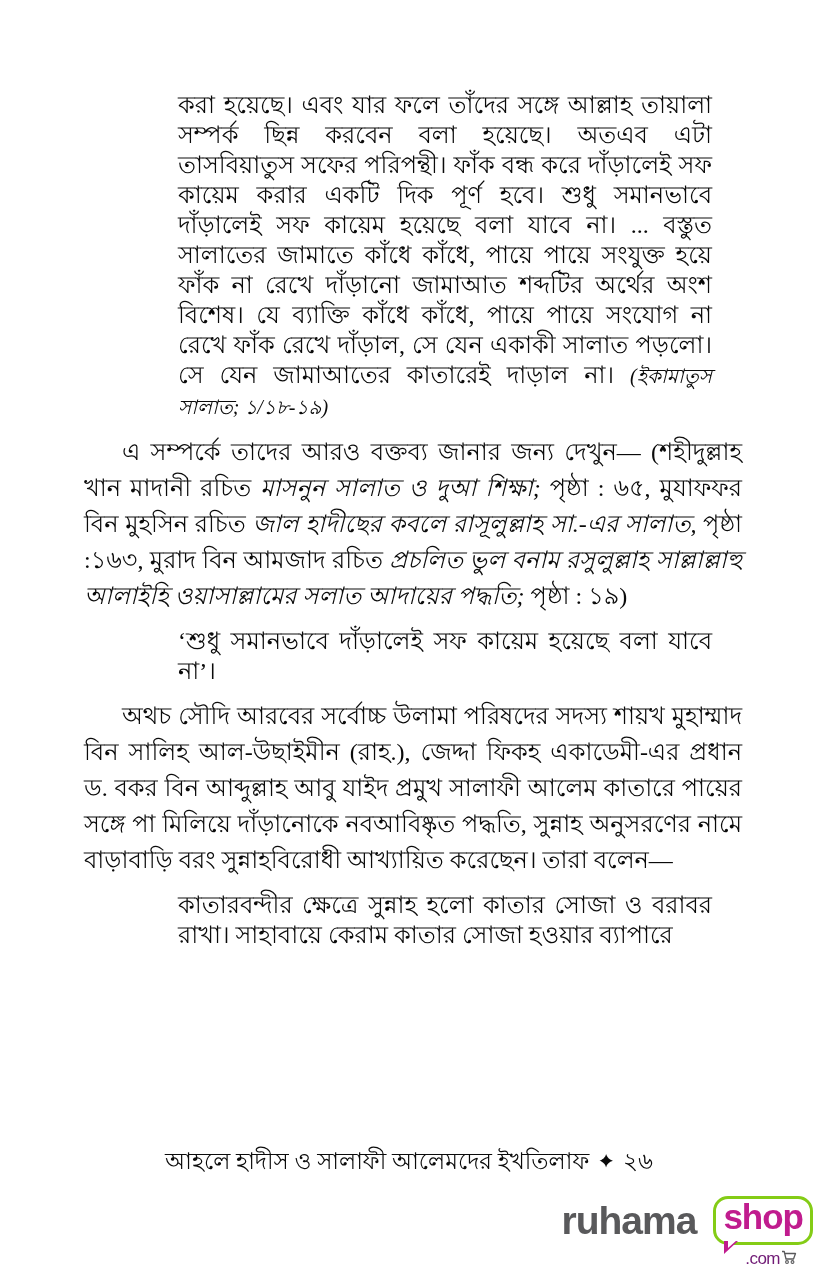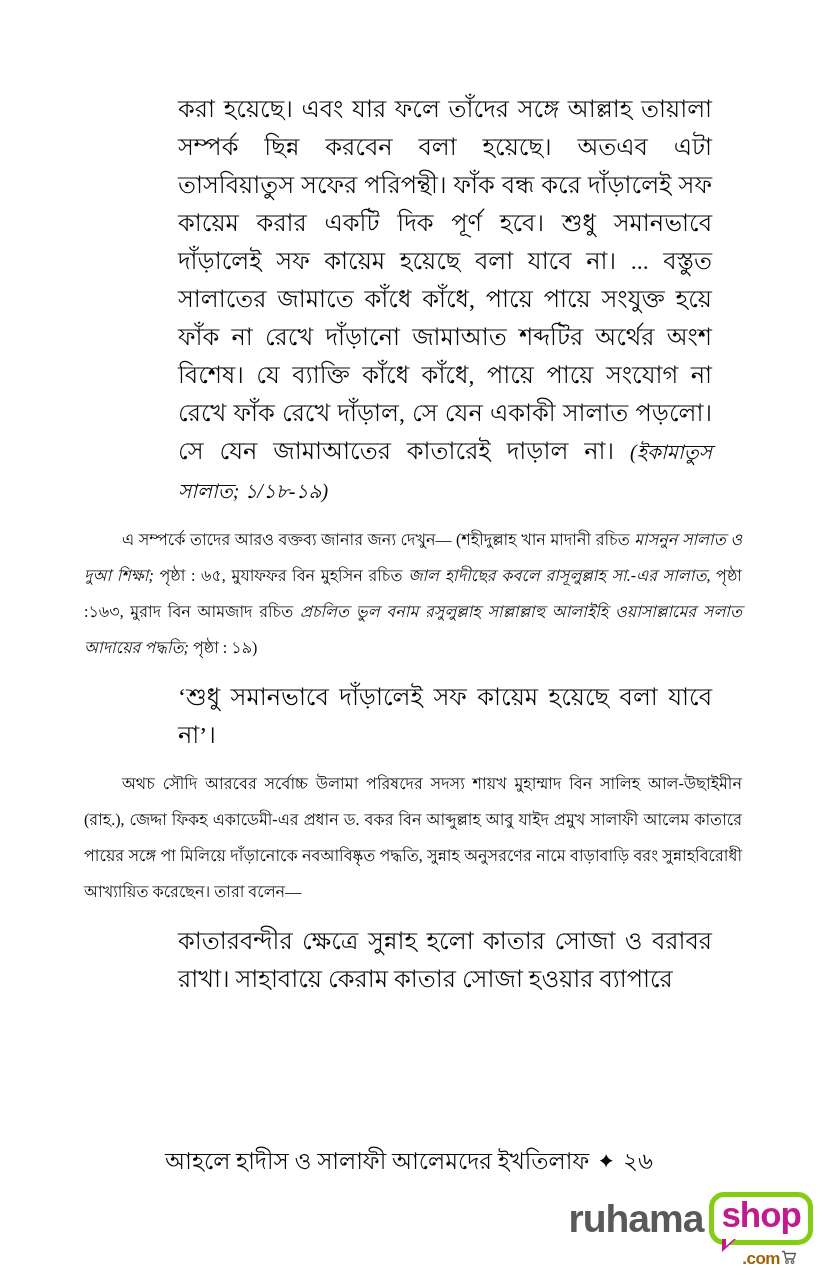--- a/index.html
+++ b/index.html
@@ -15,26 +15,26 @@
   .content {
     position: absolute;
     top: 90px;
     left: 84px;
     width: 658px;
   }
   .quote {
     width: 534px;
     margin: 0 0 12px 94px;
     font-size: 24px;
-    line-height: 38px;
+    line-height: 30px;
     text-align: justify;
   }
   .para {
     margin: 0 0 12px 0;
-    font-size: 16px;
+    font-size: 24px;
     line-height: 36px;
     text-align: justify;
     text-indent: 38px;
   }
   .content em { font-style: italic; }
   .content .citation { font-size: 20px; }
   .footer {
     position: absolute;
     top: 1147px;
     left: 0;
@@ -54,22 +54,22 @@
   }
   .logo-top { display: flex; align-items: center; }
   .logo-brand {
     font-size: 39px;
     font-weight: 700;
     color: #59595b;
     letter-spacing: -1px;
   }
   .logo-bubble {
     position: relative;
-    margin-left: 6px;
-    border: 5px solid #84cc16;
+    margin-left: 17px;
+    border: 3px solid #84cc16;
     border-radius: 15px;
     padding: 0 7px 3px 7px;
     background: #ffffff;
   }
   .logo-bubble-text {
     font-size: 35px;
     font-weight: 700;
     color: #c01c8e;
     letter-spacing: -1px;
     position: relative;
@@ -93,22 +93,22 @@
   }
   .logo-bottom {
     display: flex;
     justify-content: flex-end;
     align-items: center;
     margin-top: 4px;
     padding-right: 16px;
   }
   .logo-domain {
     font-size: 17px;
-    font-weight: 700;
-    color: #a16207;
+    font-weight: 400;
+    color: #701a75;
     letter-spacing: -0.5px;
   }
   .cart-icon { margin-left: 1px; display: inline-block; }
 </style>
 </head>
 <body>
 
 <div class="page">
 
   <div class="content">

